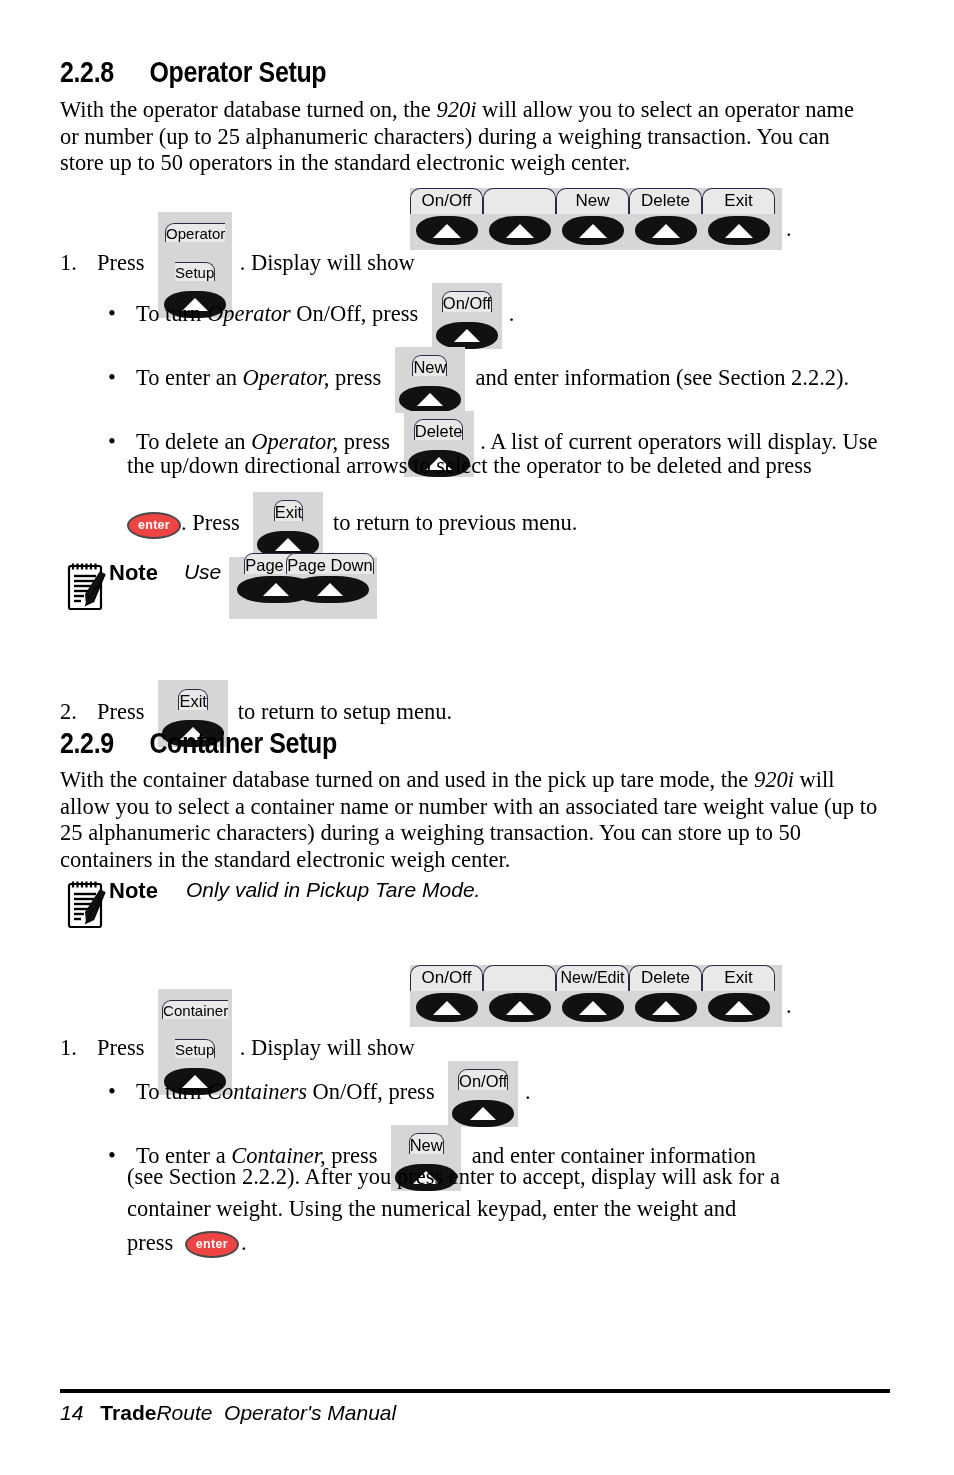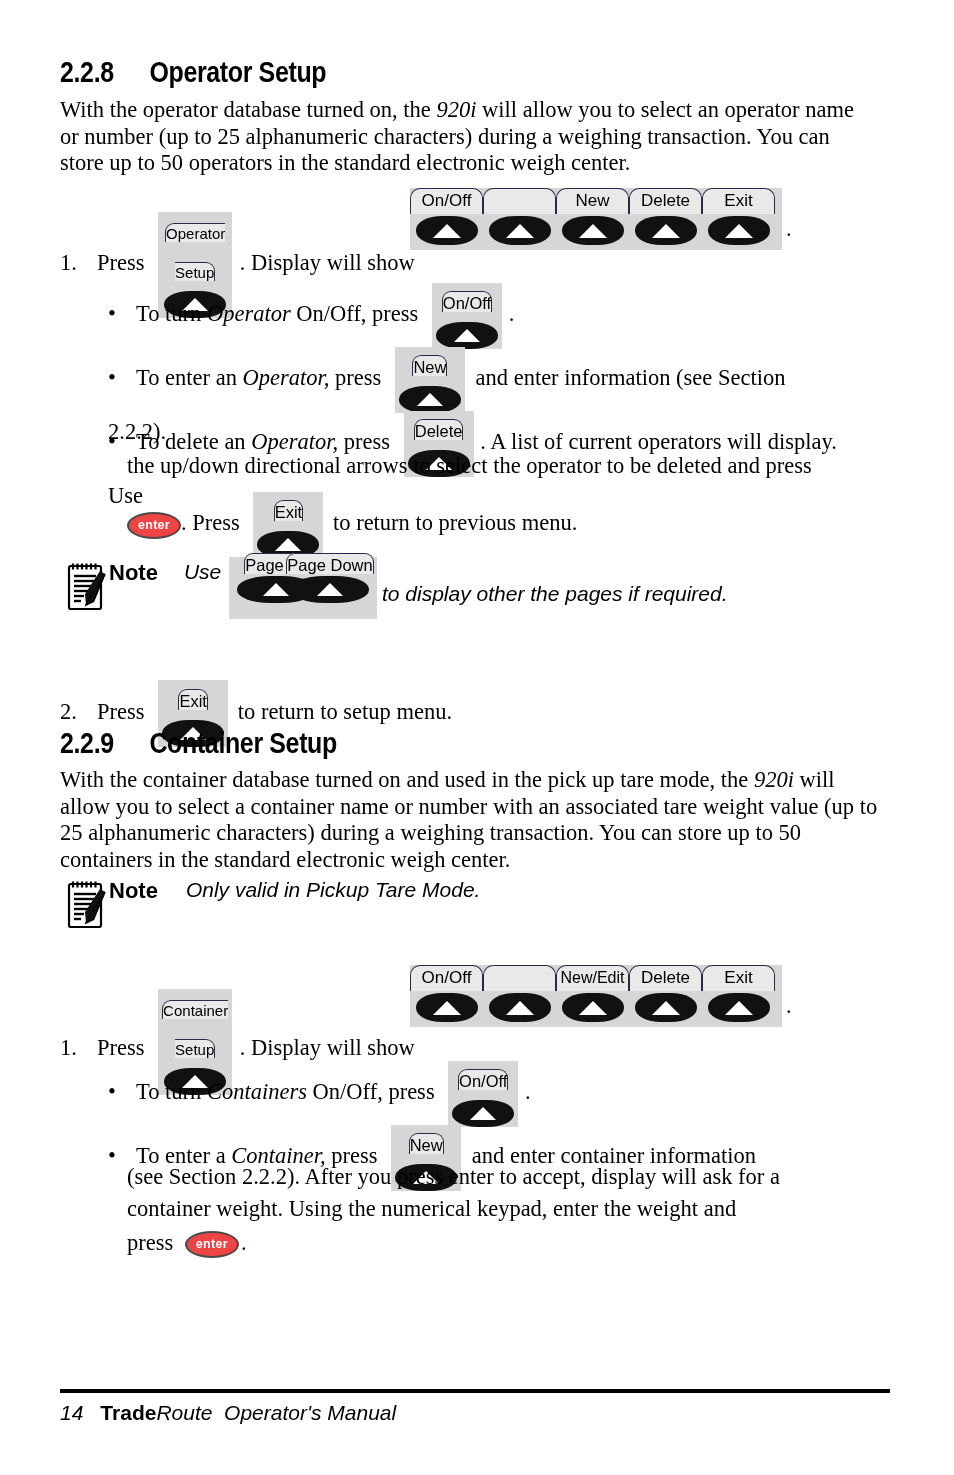--- a/index.html
+++ b/index.html
@@ -13,20 +13,21 @@
     position: relative;
     font-family: "Liberation Serif", serif;
     color: #000;
     overflow: hidden;
   }
   .page {
     position: absolute;
     left: 0; top: 0;
     width: 848px;
     height: 1475px;
+    padding-left: 30px;
   }
 
   
   .h2 {
     position: absolute;
     font-family: "Liberation Sans", sans-serif;
     font-weight: bold;
     font-size: 29px;
     letter-spacing: -0.4px;
     transform: scaleX(0.86);
@@ -376,21 +377,20 @@
           <span class="tri"></span>
         </span>
     </span>
     <span class="key wide" style="position:absolute; left:56px; top:0; background:transparent;">
       <span class="tab" style="width:96px;">Page Down</span>
       <span class="btn">
           <span class="tri"></span>
         </span>
     </span>
   </div>
-  <div class="note-text" style="position:absolute; left:382px; top:582px; margin-left:0;">to display other the pages if required.</div>
 
   <div class="step" style="left:60px; top:680px;">
     <span class="marker">2.</span><span>Press</span>
 
     <span class="key single" style="margin:0 4px 0 8px;">
       <span class="tab">Exit</span>
       <span class="btn">
           <span class="tri"></span>
         </span>
     </span>

